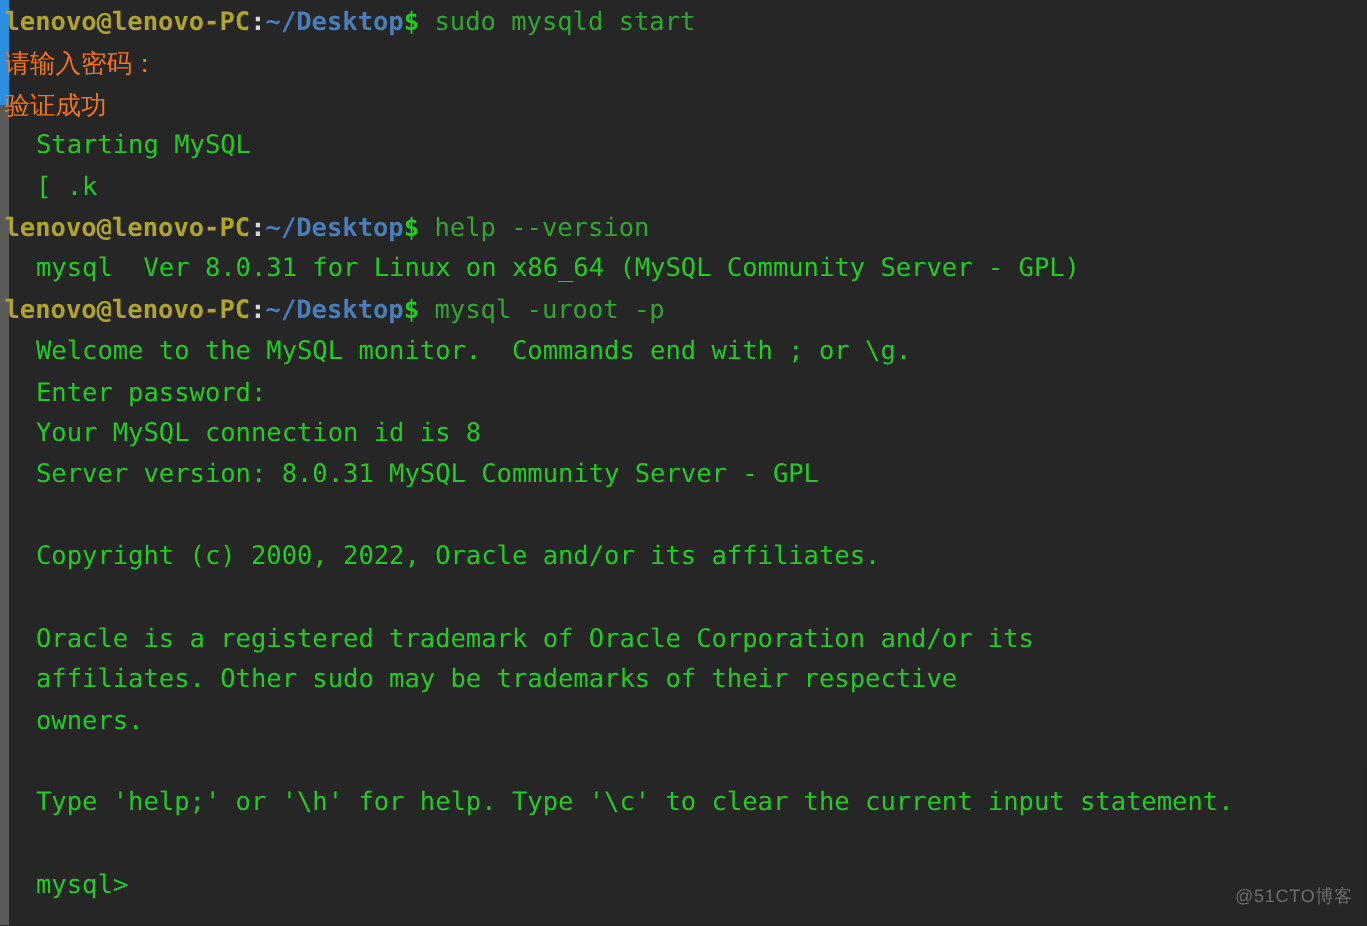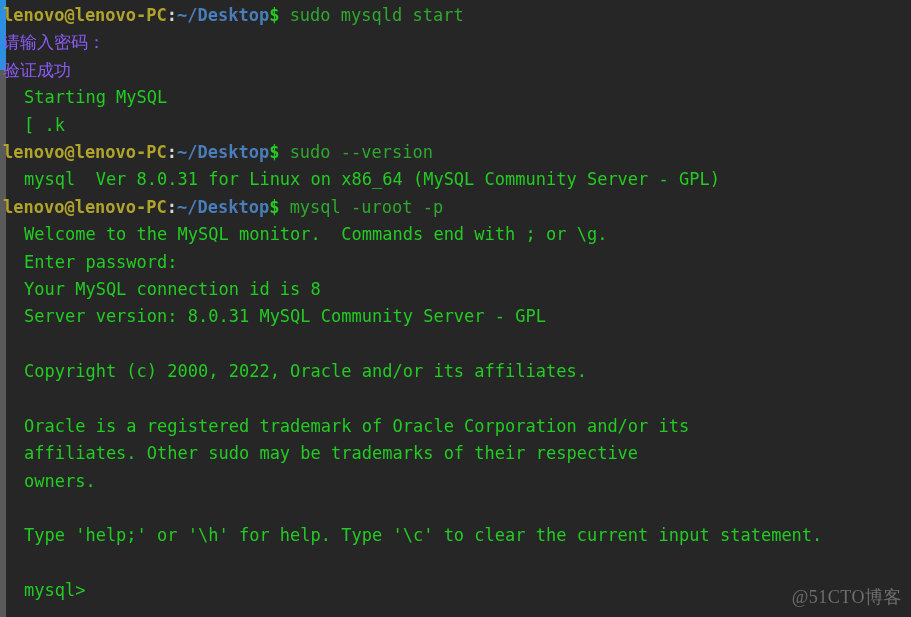--- a/index.html
+++ b/index.html
@@ -48,47 +48,47 @@
     height: 27.4px;
     overflow: hidden;
   }
   .blank { height: 27.4px; }
   .user   { color: #b0a42a; font-weight: bold; }
   .colon  { color: #d8d8d8; font-weight: bold; }
   .path   { color: #4a7ebb; font-weight: bold; }
   .dollar { color: #22cc22; font-weight: bold; }
   .cmd    { color: #2ea82e; }
   .out    { color: #22cc22; margin-left: 21px; }
-  .cn     { color: #8b5cf6; font-family: Liberation Serif, serif; }
+  .cn     { color: #f97316; font-family: Liberation Serif, serif; }
   #watermark {
     position: absolute;
     right: 9px;
     bottom: 6px;
     color: #6e6e6e;
-    font-size: 18px;
-    font-family: Liberation Serif, serif;
+    font-size: 12px;
+    font-family: Liberation Sans, sans-serif;
     letter-spacing: 0.5px;
   }
 </style>
 </head>
 <body>
 
 <div id="terminal">
 
   <div id="scrollbar-track">
     <div id="scrollbar-thumb"></div>
   </div>
 
   <div id="screen">
       <div class="line"><span class="user">lenovo@lenovo-PC</span><span class="colon">:</span><span class="path">~/Desktop</span><span class="dollar">$</span><span class="cmd"> sudo mysqld start</span></div>
       <div class="line"><span class="cn">请输入密码：</span></div>
       <div class="line"><span class="cn">验证成功</span></div>
       <div class="line"><span class="out">Starting MySQL</span></div>
       <div class="line"><span class="out">[ .k</span></div>
-      <div class="line"><span class="user">lenovo@lenovo-PC</span><span class="colon">:</span><span class="path">~/Desktop</span><span class="dollar">$</span><span class="cmd"> sudo --version</span></div>
+      <div class="line"><span class="user">lenovo@lenovo-PC</span><span class="colon">:</span><span class="path">~/Desktop</span><span class="dollar">$</span><span class="cmd"> help --version</span></div>
       <div class="line"><span class="out">mysql  Ver 8.0.31 for Linux on x86_64 (MySQL Community Server - GPL)</span></div>
       <div class="line"><span class="user">lenovo@lenovo-PC</span><span class="colon">:</span><span class="path">~/Desktop</span><span class="dollar">$</span><span class="cmd"> mysql -uroot -p</span></div>
       <div class="line"><span class="out">Welcome to the MySQL monitor.  Commands end with ; or \g.</span></div>
       <div class="line"><span class="out">Enter password:</span></div>
       <div class="line"><span class="out">Your MySQL connection id is 8</span></div>
       <div class="line"><span class="out">Server version: 8.0.31 MySQL Community Server - GPL</span></div>
       <div class="line blank"></div>
       <div class="line"><span class="out">Copyright (c) 2000, 2022, Oracle and/or its affiliates.</span></div>
       <div class="line blank"></div>
       <div class="line"><span class="out">Oracle is a registered trademark of Oracle Corporation and/or its</span></div>

